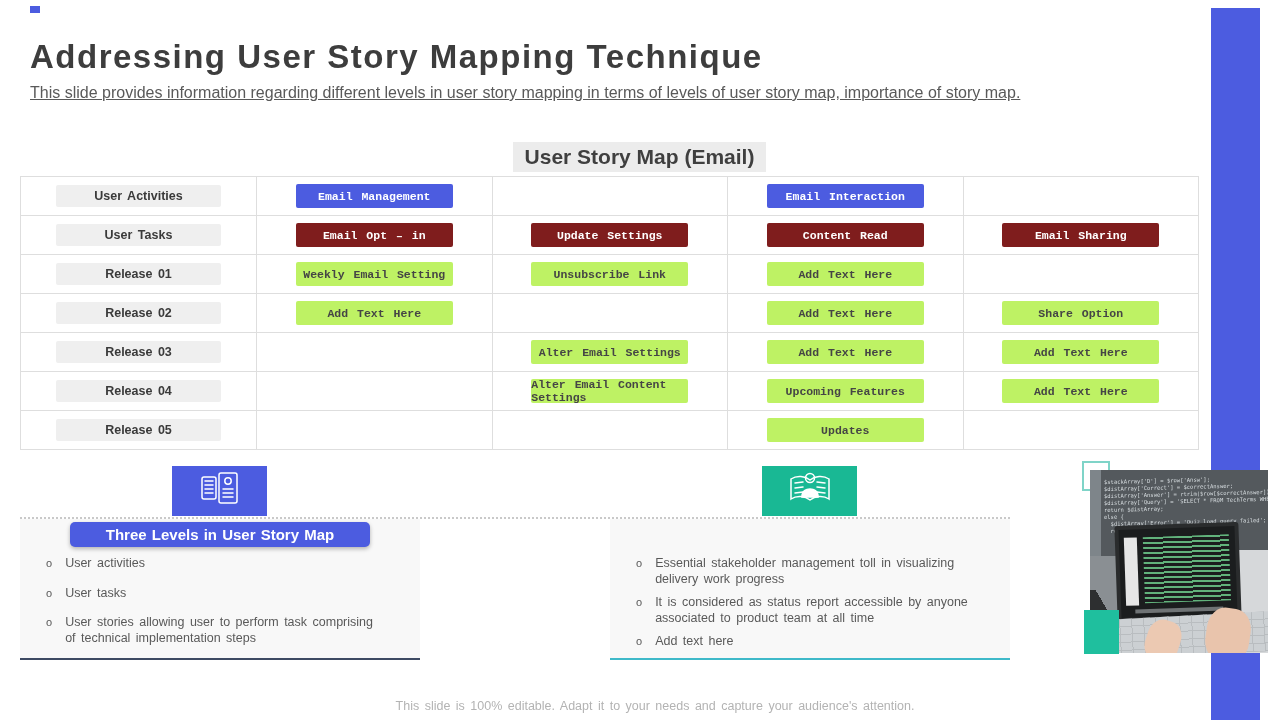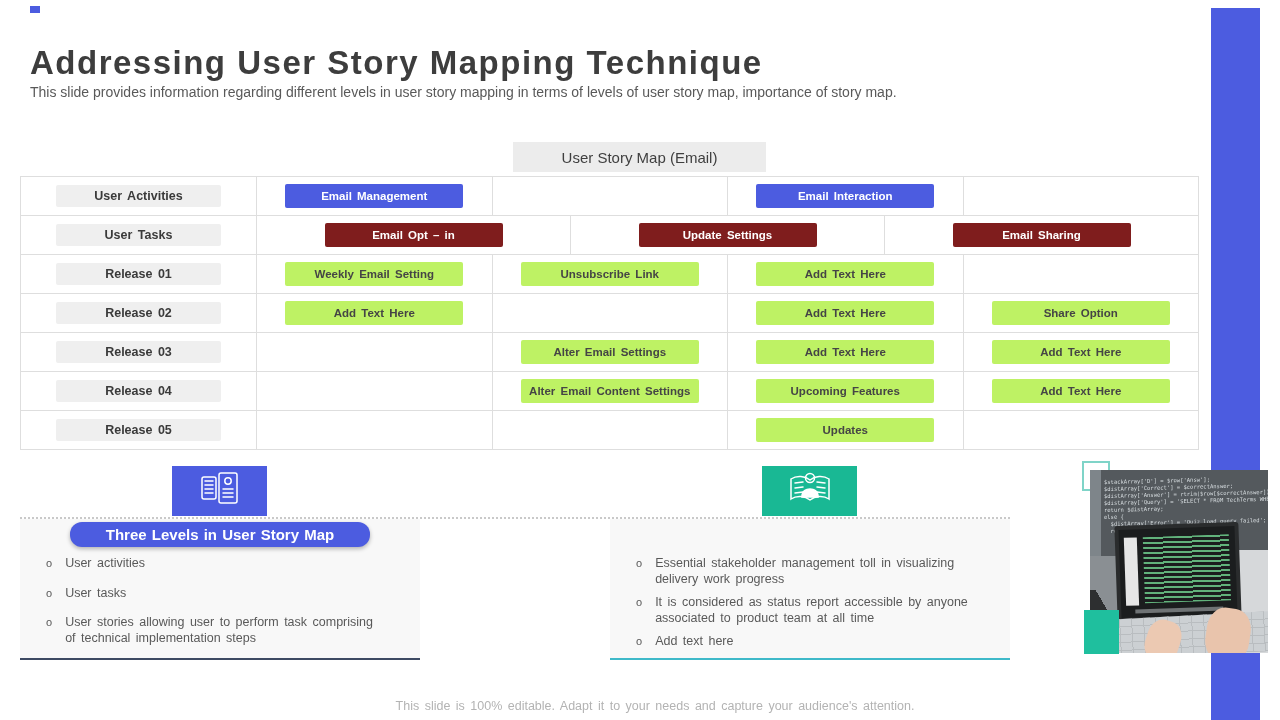--- a/index.html
+++ b/index.html
@@ -5,57 +5,57 @@
   html,body { margin:0; padding:0; }
   body {
     width:1280px; height:720px; position:relative; overflow:hidden;
     background:#ffffff; font-family:"Liberation Sans", sans-serif;
   }
   
   .side-bar { position:absolute; left:1211px; top:8px; width:49px; height:712px; background:#4C5CE0; z-index:1; }
   .top-left-dash { position:absolute; left:30px; top:6px; width:10px; height:7px; background:#4C5CE0; }
 
   
-  .title { position:absolute; left:30px; top:22px; font-size:33px; letter-spacing:1.5px; color:#3d3d3d; white-space:nowrap; }
-  .subtitle { position:absolute; left:30px; top:84px; font-size:14px; color:#595959; }
+  .title { position:absolute; left:30px; top:16px; font-size:33px; letter-spacing:1.5px; color:#3d3d3d; white-space:nowrap; }
+  .subtitle { position:absolute; left:30px; top:84px; font-size:16px; color:#595959;text-decoration:underline; }
 
   
   .map-header { position:absolute; left:513px; top:142px; width:253px; height:30px; background:#ECECEC;
-    display:flex; align-items:center; justify-content:center; font-weight:normal; font-size:15px; color:#3f3f3f; }
+    display:flex; align-items:center; justify-content:center; font-weight:bold; font-size:21px; color:#3f3f3f; }
 
   
   .smap-table { position:absolute; left:20px; top:176px; width:1179px; height:274px;
     border:1px solid #DEDEDE; box-sizing:border-box; display:flex; flex-direction:column; background:#fff; }
   .trow { flex:1; display:flex; }
   .trow:not(:last-child) { border-bottom:1px solid #DEDEDE; }
   .tcell { flex:1; display:flex; align-items:center; justify-content:center; }
   .tcell:not(:last-child) { border-right:1px solid #DEDEDE; }
   .tcell.label-cell { flex:0 0 235px; }
   .pill { width:165px; height:22px; background:#EFEFEF; border-radius:2px;
     display:flex; align-items:center; justify-content:center;
     font-weight:bold; font-size:12.5px; color:#3a3a3a; word-spacing:2px; }
-  .chip { width:178px; height:24px; border-radius:2px; display:flex; align-items:center; justify-content:center;
-    font-weight:bold; font-size:11.5px; word-spacing:2px; }
+  .chip { width:157px; height:24px; border-radius:2px; display:flex; align-items:center; justify-content:center;
+    font-weight:bold; font-size:11.5px; word-spacing:2px;font-family:Liberation Mono, monospace; }
   .chip.c-blue  { background:#4C5CE0; color:#ffffff; }
   .chip.c-green { background:#7f1d1d; color:#ffffff; }
   .chip.c-purple{ background:#bef264; color:#454545; }
 
   
   .tile { position:absolute; top:466px; width:95px; height:50px; display:flex; align-items:center; justify-content:center; z-index:2; }
   .tile.t-blue  { left:172px; background:#4C5CE0; }
   .tile.t-green { left:762px; background:#19B894; }
 
   
   .dotted-sep { position:absolute; left:20px; top:517px; width:990px; border-top:2px dotted #c9c9c9; }
 
   
   .panel { position:absolute; top:519px; width:400px; height:141px; background:#F8F8F8; box-sizing:border-box; }
   .panel.p-left  { left:20px;  border-bottom:2px solid #3D4A63; }
   .panel.p-right { left:610px; border-bottom:2px solid #3FB9C9; }
-  .panel-heading { position:absolute; left:50px; top:3px; width:300px; height:25px; border-radius:12px;
+  .panel-heading { position:absolute; left:50px; top:3px; width:300px; height:25px; border-radius:5px;
     display:flex; align-items:center; justify-content:center; color:#fff; font-weight:bold; font-size:15px;
     box-shadow:0 2px 4px rgba(0,0,0,.28); word-spacing:1px; }
   .p-left  .panel-heading { background:#4C5CE0; }
   .p-right .panel-heading { background:#19B894; }
   .bullets { position:absolute; left:26px; top:37px; width:340px; display:flex; flex-direction:column; font-size:12.5px; color:#595959; }
   .p-left  .bullets { gap:14px; }
   .p-right .bullets { gap:8px; }
   .bullet { display:flex; gap:13px; line-height:15.5px; word-spacing:2px; }
   .bullet .marker { font-size:11px; line-height:15.5px; }
 
@@ -118,20 +118,23 @@
     <div class="tcell label-cell">
         <span class="pill">User Tasks</span>
       </div>
     <div class="tcell">
         <span class="chip c-green">Email Opt – in</span>
       </div>
     <div class="tcell">
         <span class="chip c-green">Update Settings</span>
       </div>
     <div class="tcell">
+        <span class="chip c-green">Content Read</span>
+      </div>
+    <div class="tcell">
         <span class="chip c-green">Email Sharing</span>
       </div>
   </div>
 
   <div class="trow">
     <div class="tcell label-cell">
         <span class="pill">Release 01</span>
       </div>
     <div class="tcell">
         <span class="chip c-purple">Weekly Email Setting</span>

